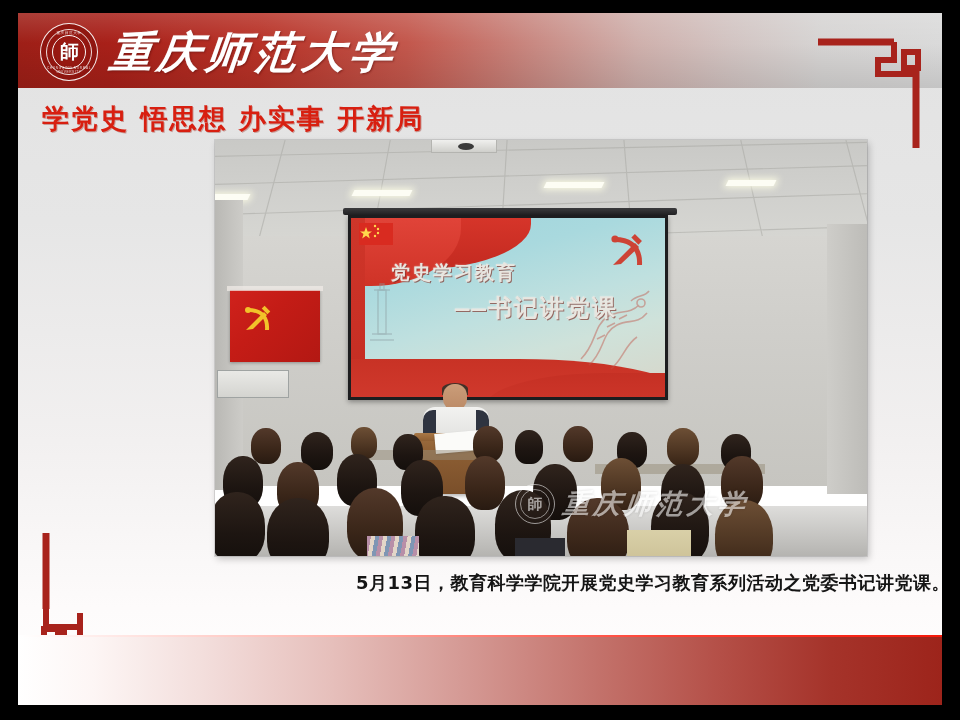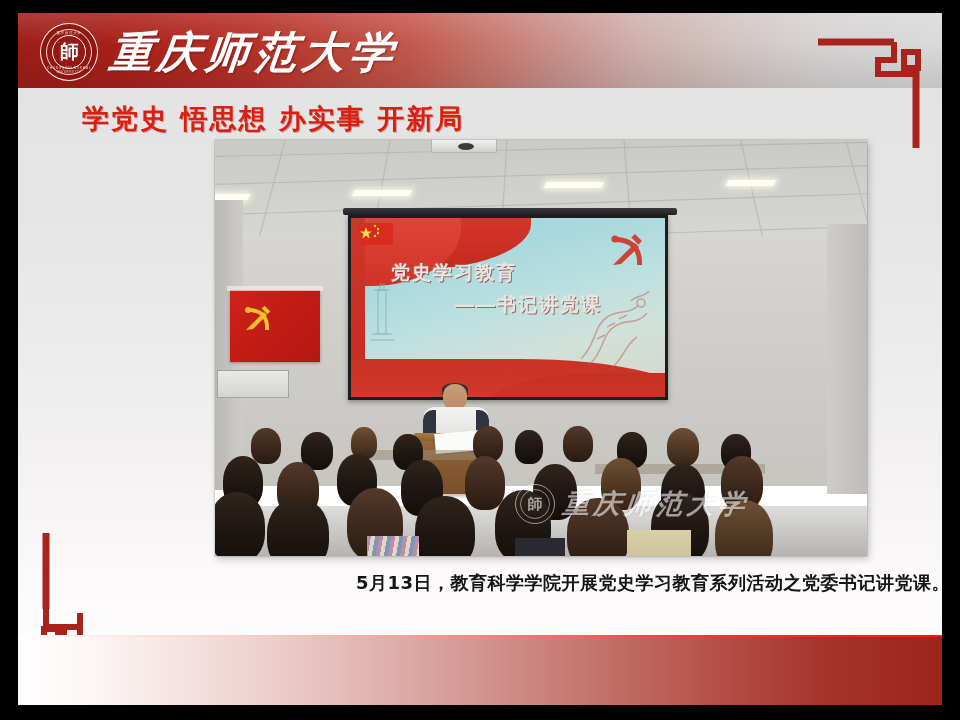--- a/index.html
+++ b/index.html
@@ -77,21 +77,20 @@
 
   
   #slogan{
     position:absolute; left:24px; top:88px;
     font-size:27px; font-weight:bold;
     font-family:"DejaVu Sans", sans-serif;
     color:#d81f10;
     letter-spacing:2px;
     text-shadow:1px 1px 0 rgba(150,20,10,.35);
     white-space:nowrap;
-    margin-left:40px;
   }
 
   
   .ornament{ position:absolute; }
   #ornament-tr{ right:16px; top:17px; width:110px; height:120px; }
   #ornament-bl{ left:18px; bottom:52px; width:110px; height:122px; }
 
   
   #photo-frame{
     position:absolute; left:197px; top:127px; width:652px; height:416px;
@@ -194,22 +193,22 @@
   #slide-title-1{
     position:absolute; left:40px; top:42px;
     font-size:19px; font-weight:bold; letter-spacing:2px;
     font-family:"DejaVu Sans", sans-serif;
     color:#e8e6e0;
     text-shadow:1px 1px 0 rgba(120,40,30,.65), 0 0 2px rgba(255,255,255,.5);
     white-space:nowrap;
   }
   #slide-title-2{
     position:absolute; left:104px; top:74px;
-    font-size:19px; font-weight:bold; letter-spacing:2px;
-    font-family:Liberation Sans, sans-serif;
+    font-size:24px; font-weight:bold; letter-spacing:2px;
+    font-family:Liberation Mono, monospace;
     color:#e8e6e0;
     text-shadow:1px 1px 0 rgba(120,40,30,.65), 0 0 2px rgba(255,255,255,.5);
     white-space:nowrap;
   }
   #slide-subtitle{
     position:absolute; left:100px; top:122px;
     font-size:12px; font-weight:bold; letter-spacing:1px;
     font-family:"DejaVu Sans", sans-serif;
     color:#b9493c;
     text-shadow:0 0 1px rgba(255,255,255,.5);

